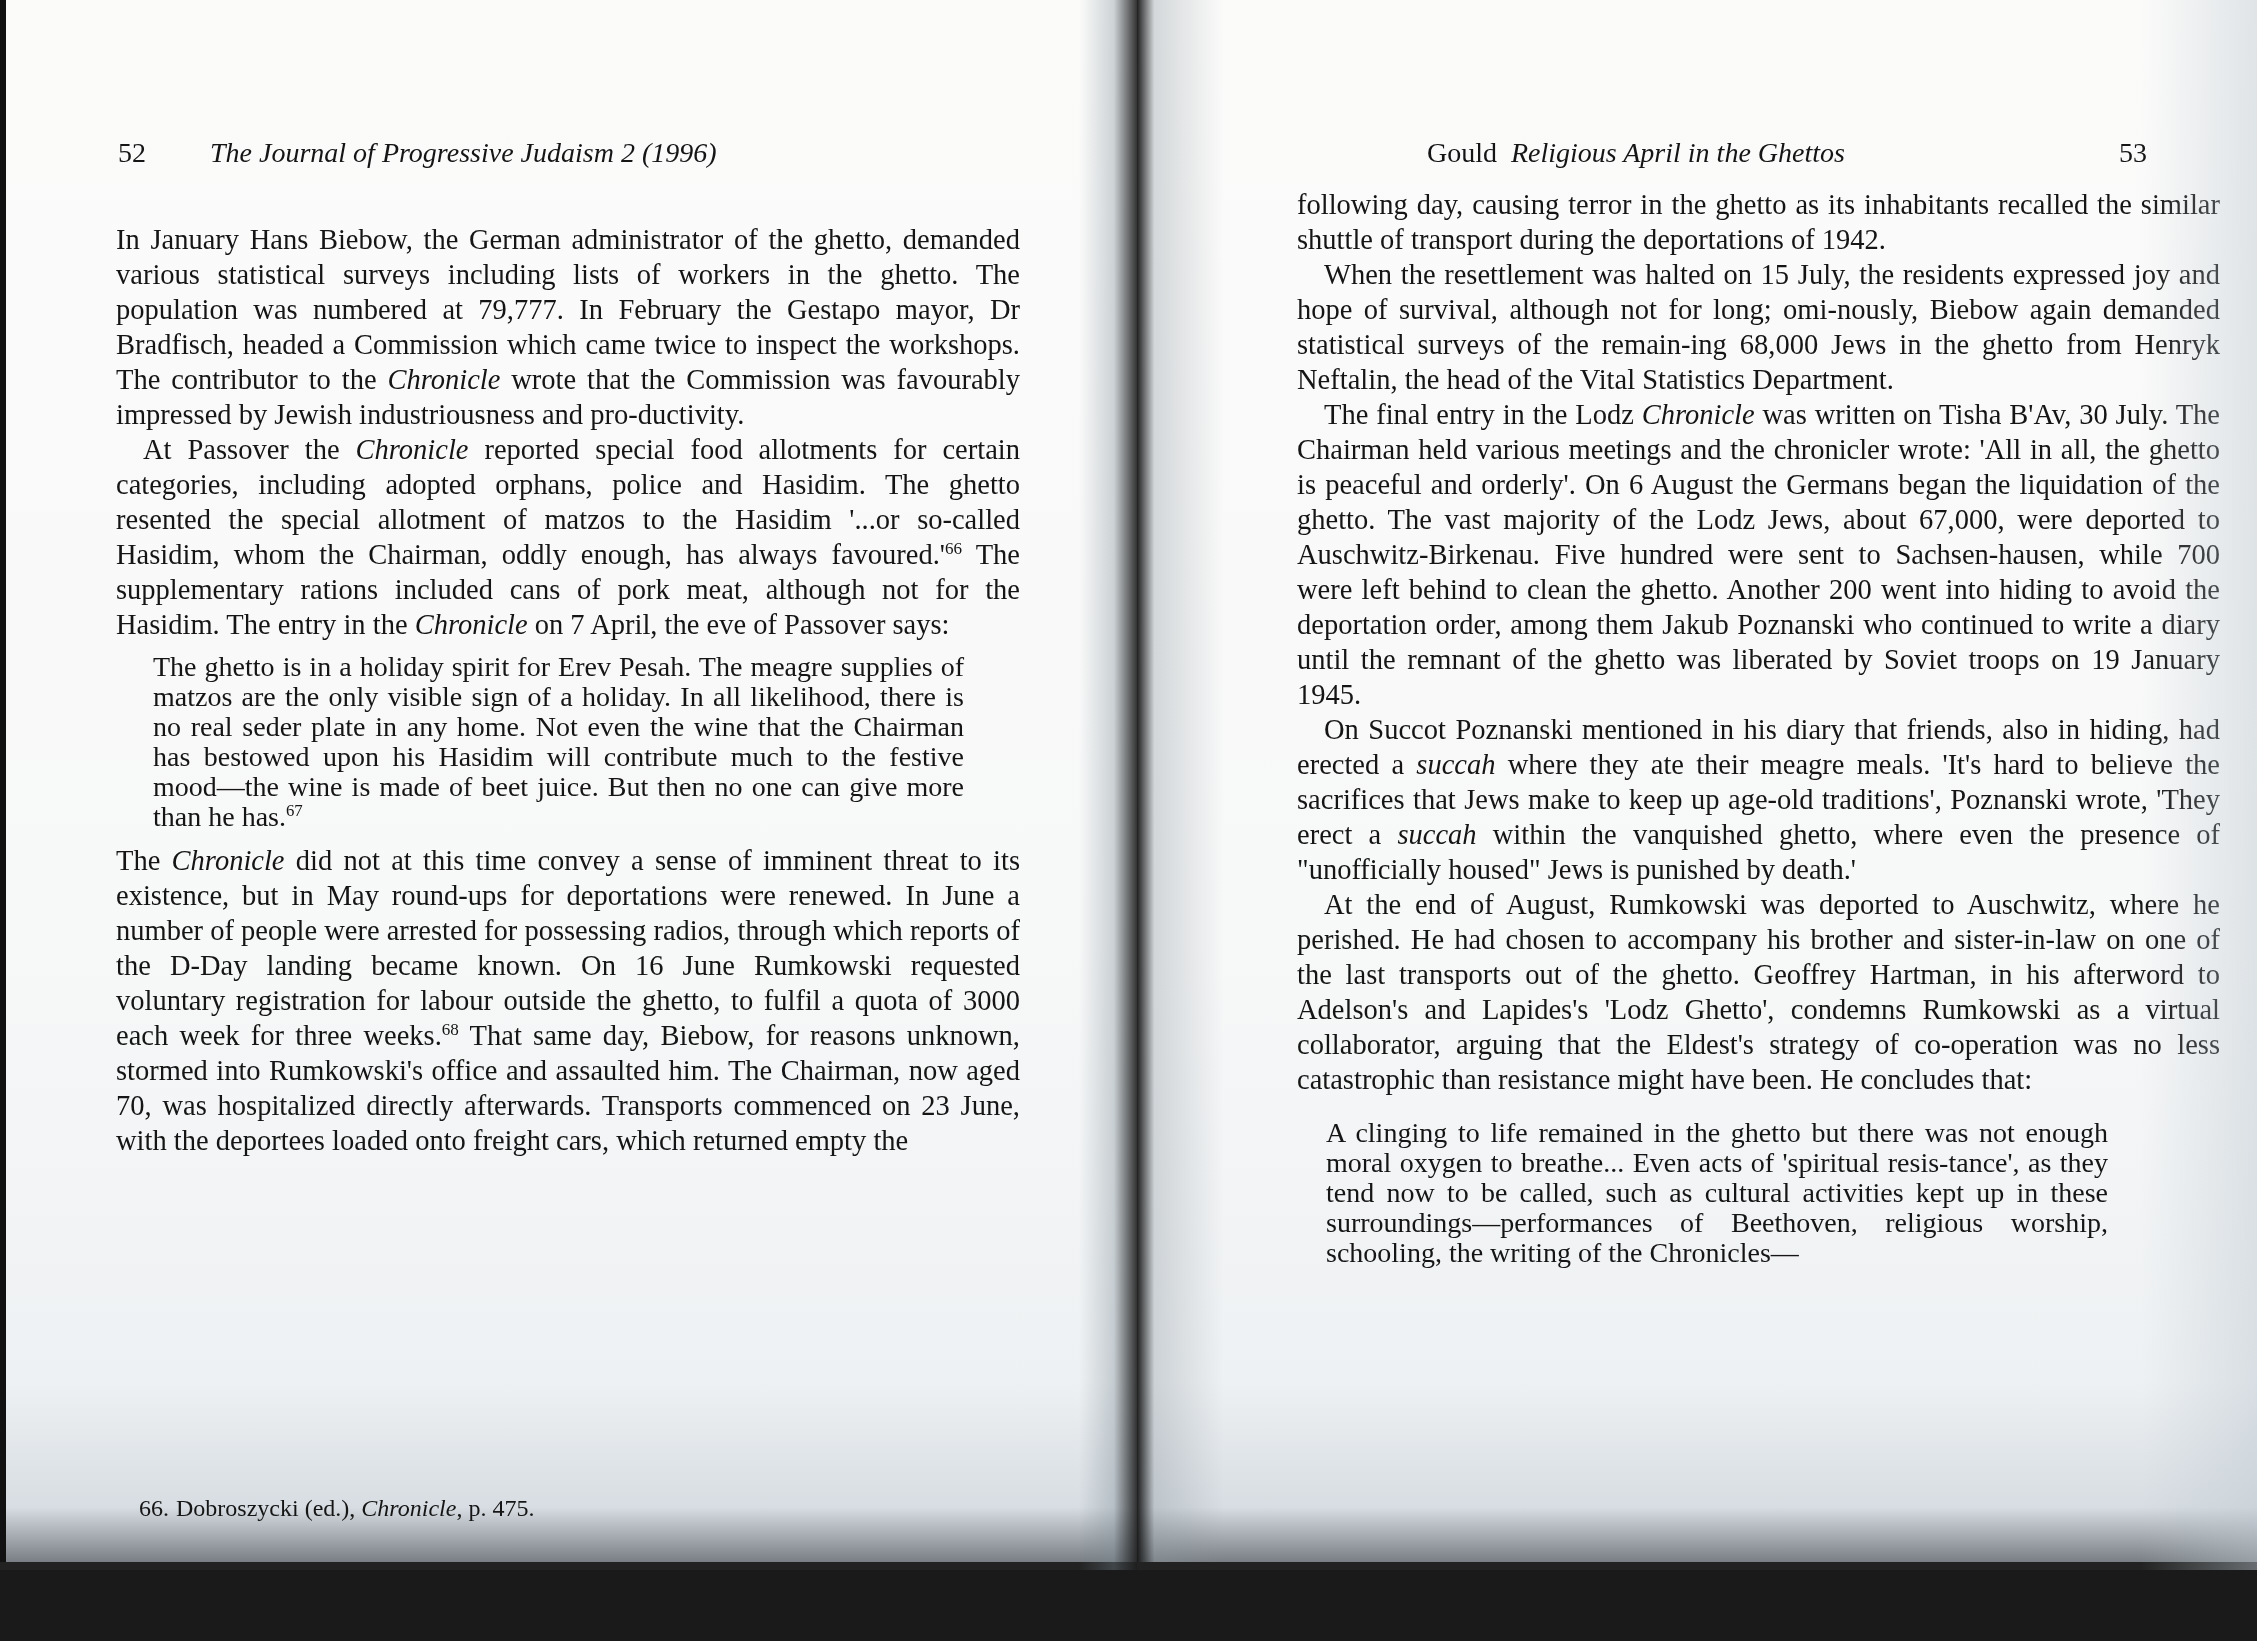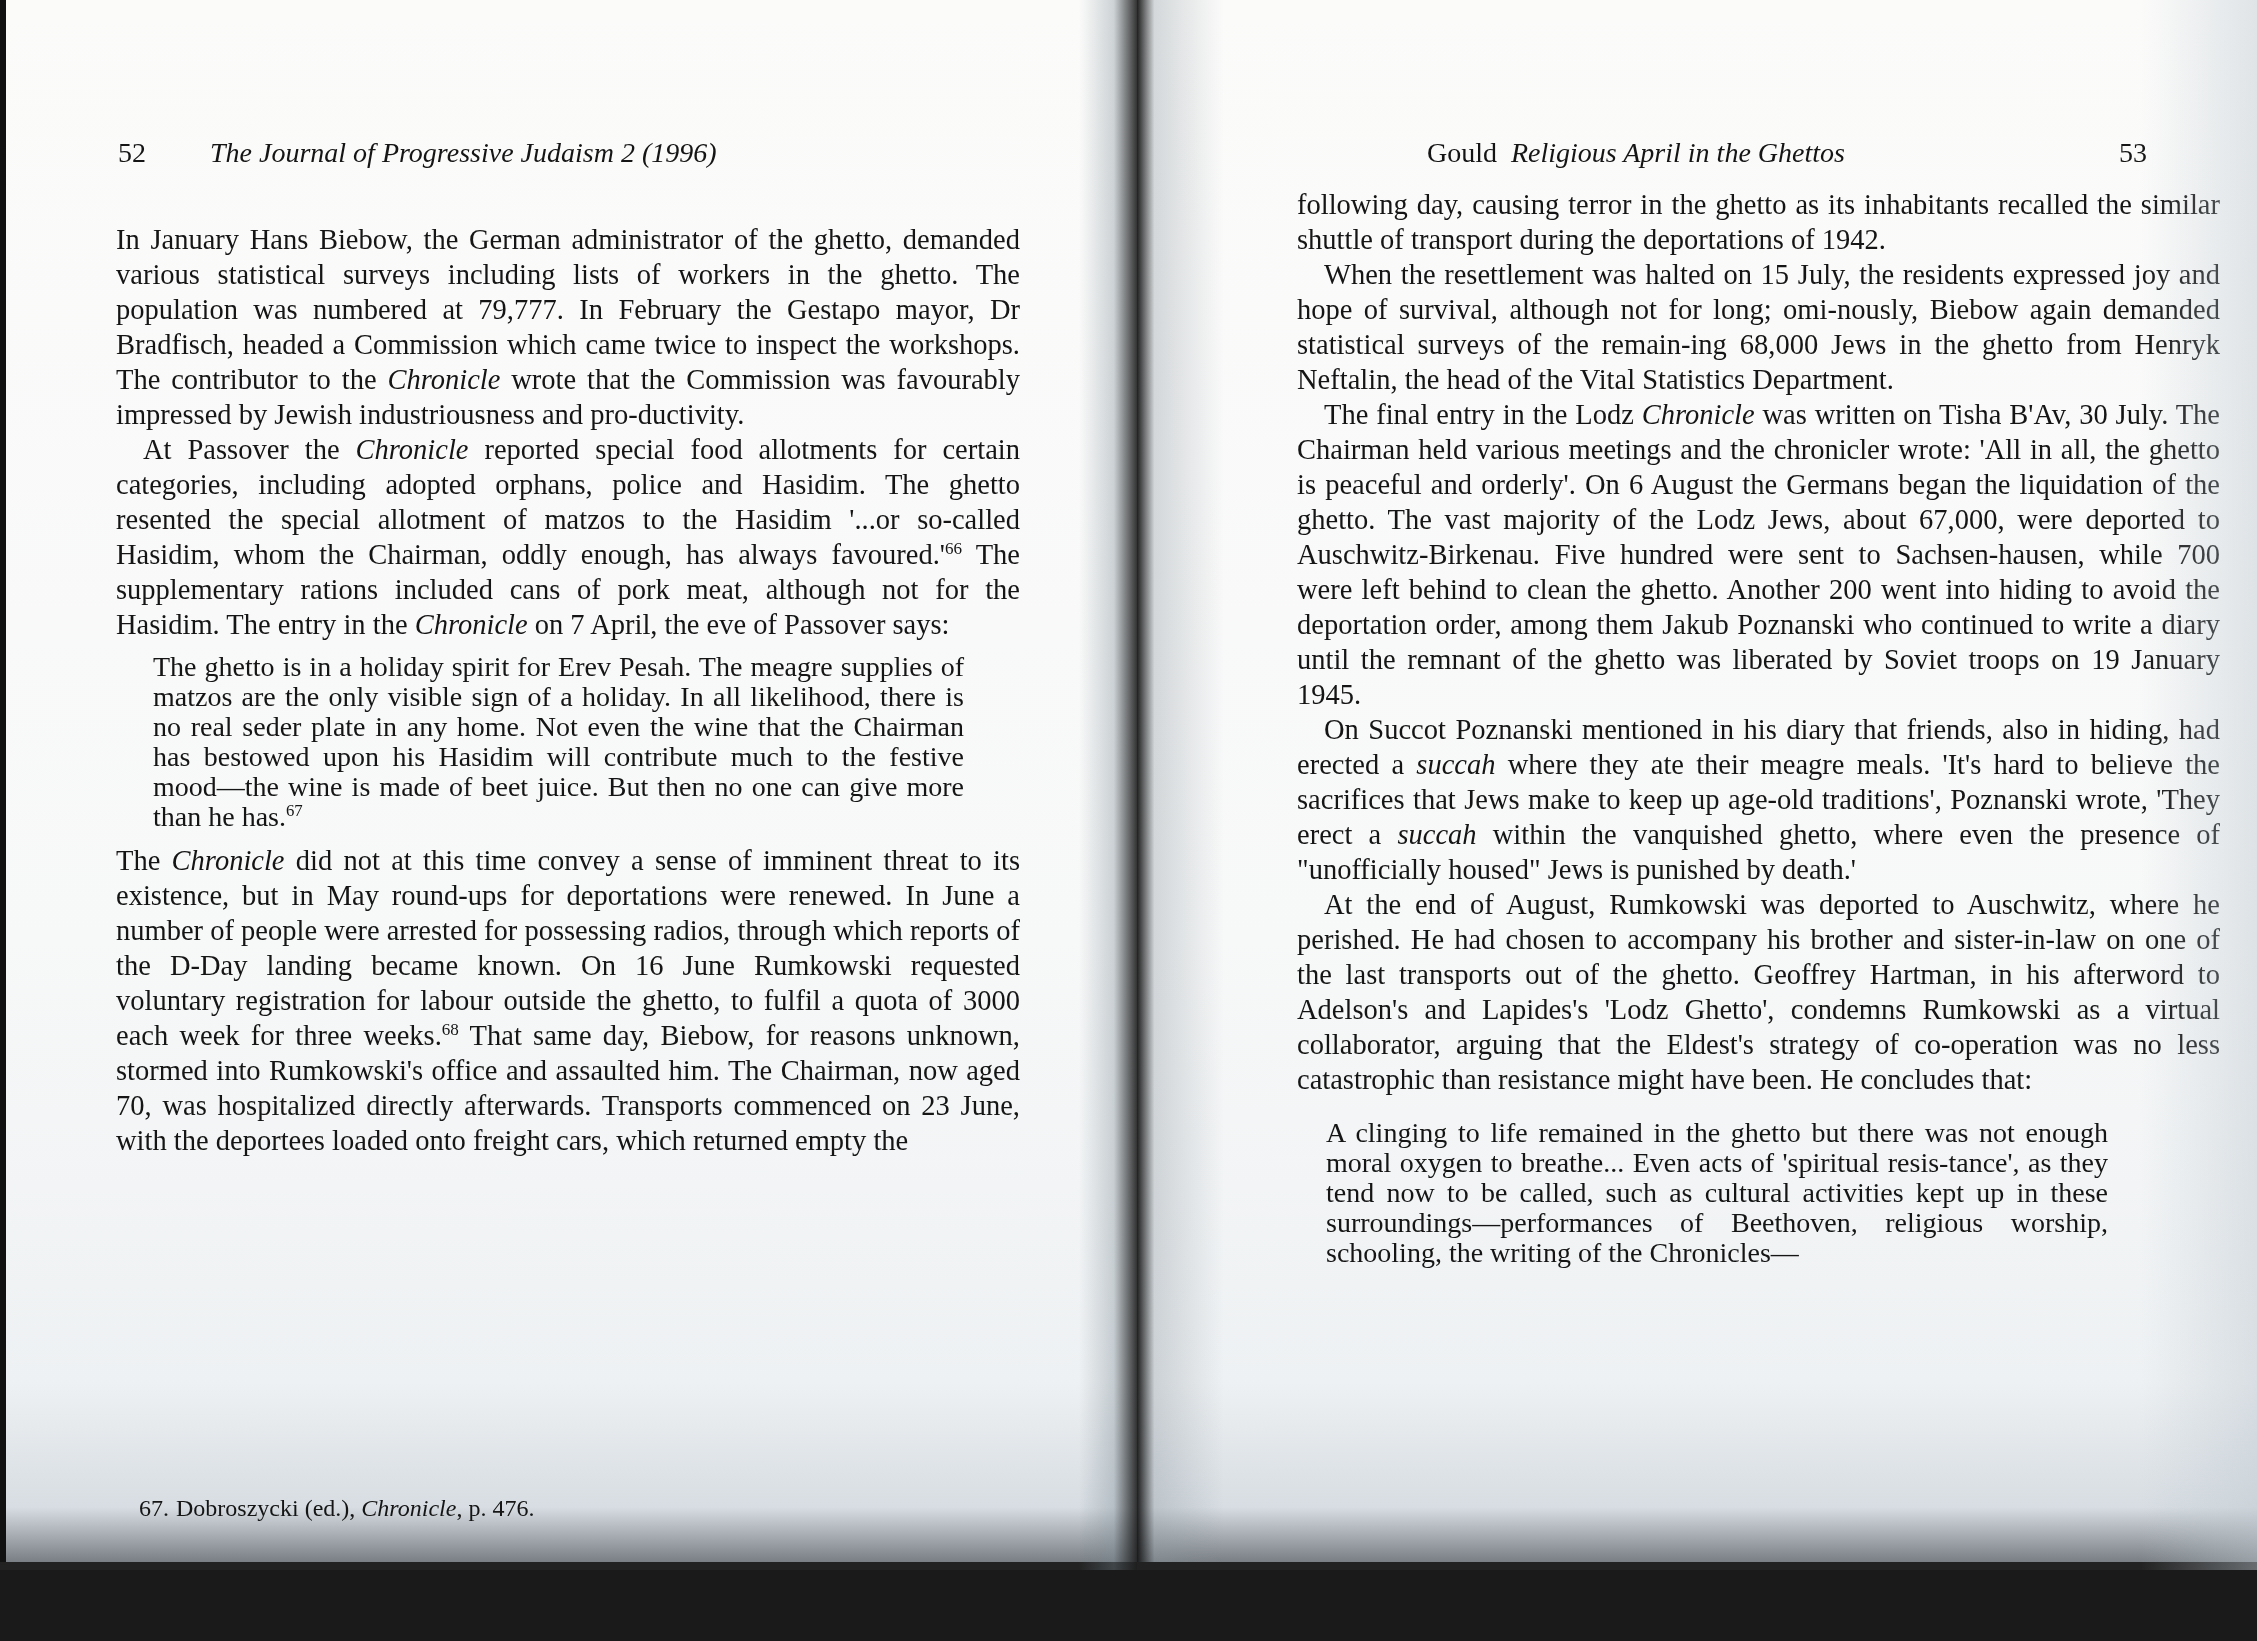--- a/index.html
+++ b/index.html
@@ -87,21 +87,21 @@
 
     <div class="text-block">
       <p class="body"><span>In January Hans Biebow, the German administrator of the ghetto, demanded various statistical surveys including lists of workers in the ghetto. The population was numbered at 79,777. In February the Gestapo mayor, Dr Bradfisch, headed a Commission which came twice to inspect the workshops. The contributor to the </span><span class="it">Chronicle</span><span> wrote that the Commission was favourably impressed by Jewish industriousness and pro-ductivity.</span></p>
       <p class="body indent"><span>At Passover the </span><span class="it">Chronicle</span><span> reported special food allotments for certain categories, including adopted orphans, police and Hasidim. The ghetto resented the special allotment of matzos to the Hasidim '...or so-called Hasidim, whom the Chairman, oddly enough, has always favoured.'</span><sup>66</sup><span> The supplementary rations included cans of pork meat, although not for the Hasidim. The entry in the </span><span class="it">Chronicle</span><span> on 7 April, the eve of Passover says:</span></p>
       <blockquote><span>The ghetto is in a holiday spirit for Erev Pesah. The meagre supplies of matzos are the only visible sign of a holiday. In all likelihood, there is no real seder plate in any home. Not even the wine that the Chairman has bestowed upon his Hasidim will contribute much to the festive mood—the wine is made of beet juice. But then no one can give more than he has.</span><sup>67</sup></blockquote>
       <p class="body"><span>The </span><span class="it">Chronicle</span><span> did not at this time convey a sense of imminent threat to its existence, but in May round-ups for deportations were renewed. In June a number of people were arrested for possessing radios, through which reports of the D-Day landing became known. On 16 June Rumkowski requested voluntary registration for labour outside the ghetto, to fulfil a quota of 3000 each week for three weeks.</span><sup>68</sup><span> That same day, Biebow, for reasons unknown, stormed into Rumkowski's office and assaulted him. The Chairman, now aged 70, was hospitalized directly afterwards. Transports commenced on 23 June, with the deportees loaded onto freight cars, which returned empty the</span></p>
     </div>
 
     <div class="footnotes">
       <div class="fn">
-        <span class="num">67.</span><span>Dobroszycki (ed.), </span><span class="it">Chronicle</span><span>, p. 476.</span>
+        <span class="num">66.</span><span>Dobroszycki (ed.), </span><span class="it">Chronicle</span><span>, p. 475.</span>
       </div>
     </div>
     <div class="bottom-band"></div>
   </div>
 
   <div class="page right">
     <div class="running-head">
       <span>Gould</span>&nbsp;
       <span class="it">Religious April in the Ghettos</span>
     </div>

